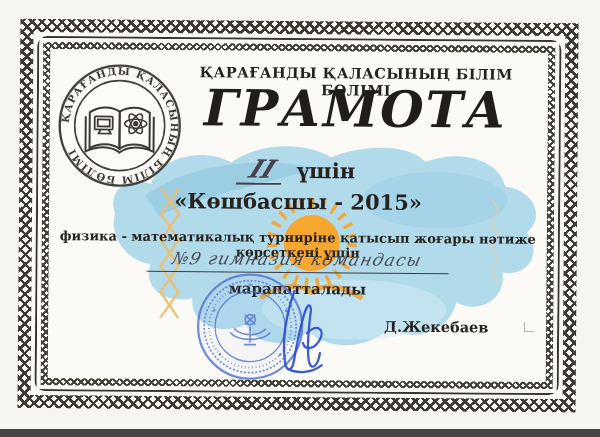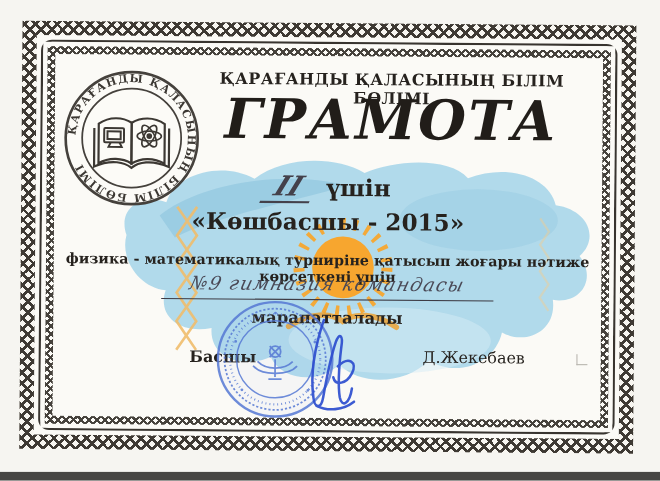--- a/index.html
+++ b/index.html
@@ -48,21 +48,21 @@
     text-align:center;font-size:13px;font-weight:bold;color:#26221e;}
   .recipient-line{position:absolute;left:50%;top:198px;transform:translateX(-50%);z-index:2;
     width:302px;text-align:center;border-bottom:1.6px solid #3d3b44;padding-bottom:3px;}
   .recipient-text{display:inline-block;font-style:italic;transform:skewX(-13deg);
     font-size:17px;letter-spacing:1.2px;color:#4a4956;}
   .action{position:absolute;left:0;right:0;top:229px;z-index:2;
     text-align:center;font-size:15px;font-weight:bold;color:#26221e;}
   .sig-role{position:absolute;left:124px;top:266px;z-index:2;
     font-size:14.5px;font-weight:bold;color:#26221e;}
   .sig-name{position:absolute;left:336px;top:266px;z-index:2;
-    font-size:14.5px;font-weight:normal;color:#26221e;}
+    font-size:14.5px;font-weight:bold;color:#26221e;}
 
   .stamp{position:absolute;left:146px;top:220px;width:112px;height:112px;z-index:3;opacity:.85;}
   .signature{position:absolute;left:226px;top:234px;width:52px;height:94px;z-index:4;}
 </style>
 </head>
 <body>
 
 <div class="cert">
   <div class="band-outer">
     <div class="g1">
@@ -125,21 +125,20 @@
 
               <div class="competition">«Көшбасшы - 2015»</div>
               <div class="reason">физика - математикалық турниріне қатысып жоғары нәтиже көрсеткені үшін</div>
 
               <div class="recipient-line">
                 <span class="recipient-text">№9 гимназия командасы</span>
               </div>
 
               <div class="action">марапатталады</div>
 
-              <div class="sig-role">Басшы</div>
               <div class="sig-name">Д.Жекебаев</div>
 
               <svg class="stamp" viewBox="0 0 112 112">
                 <g stroke="#5578d4" fill="none">
                   <circle cx="56" cy="56" r="52" stroke-width="2.2" fill="rgba(120,150,220,0.06)"></circle>
                   <circle cx="56" cy="56" r="46" stroke-width="1.6" stroke-dasharray="2 1.8"></circle>
                   <circle cx="56" cy="56" r="41" stroke-width="2" stroke-dasharray="0.8 2.8"></circle>
                   <circle cx="56" cy="56" r="35" stroke-width="1.3"></circle>
                   <g stroke-width="1.6">
                     <circle cx="56" cy="49" r="5"></circle>

